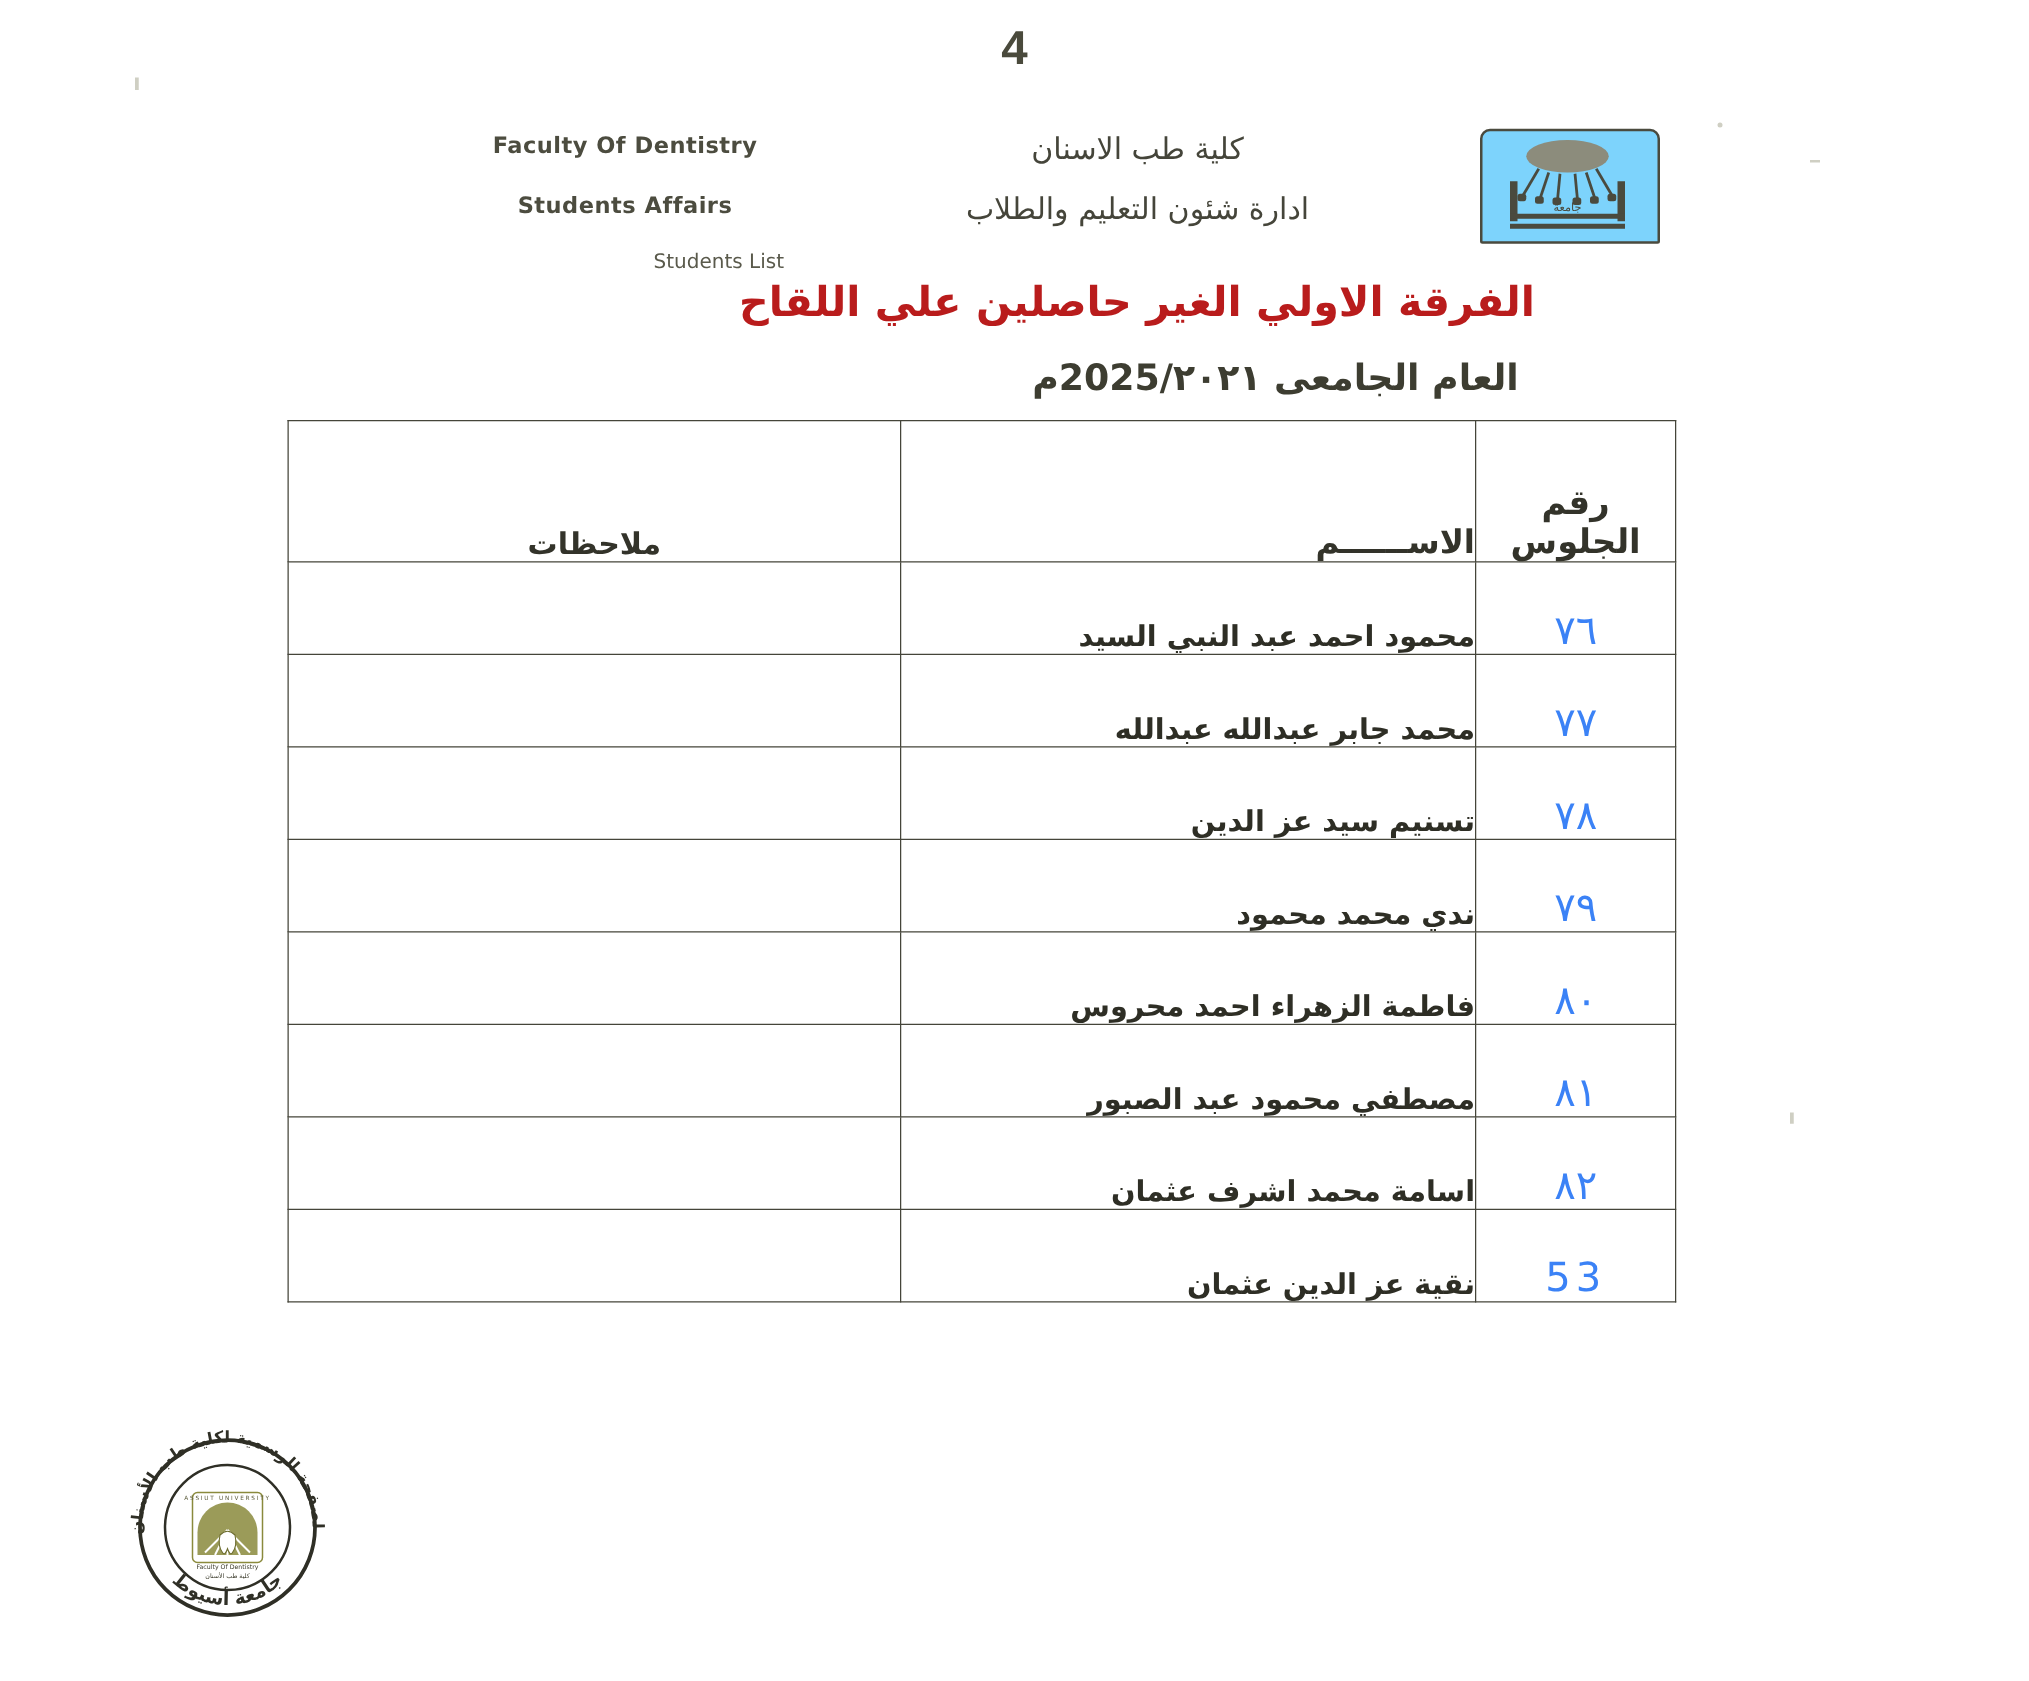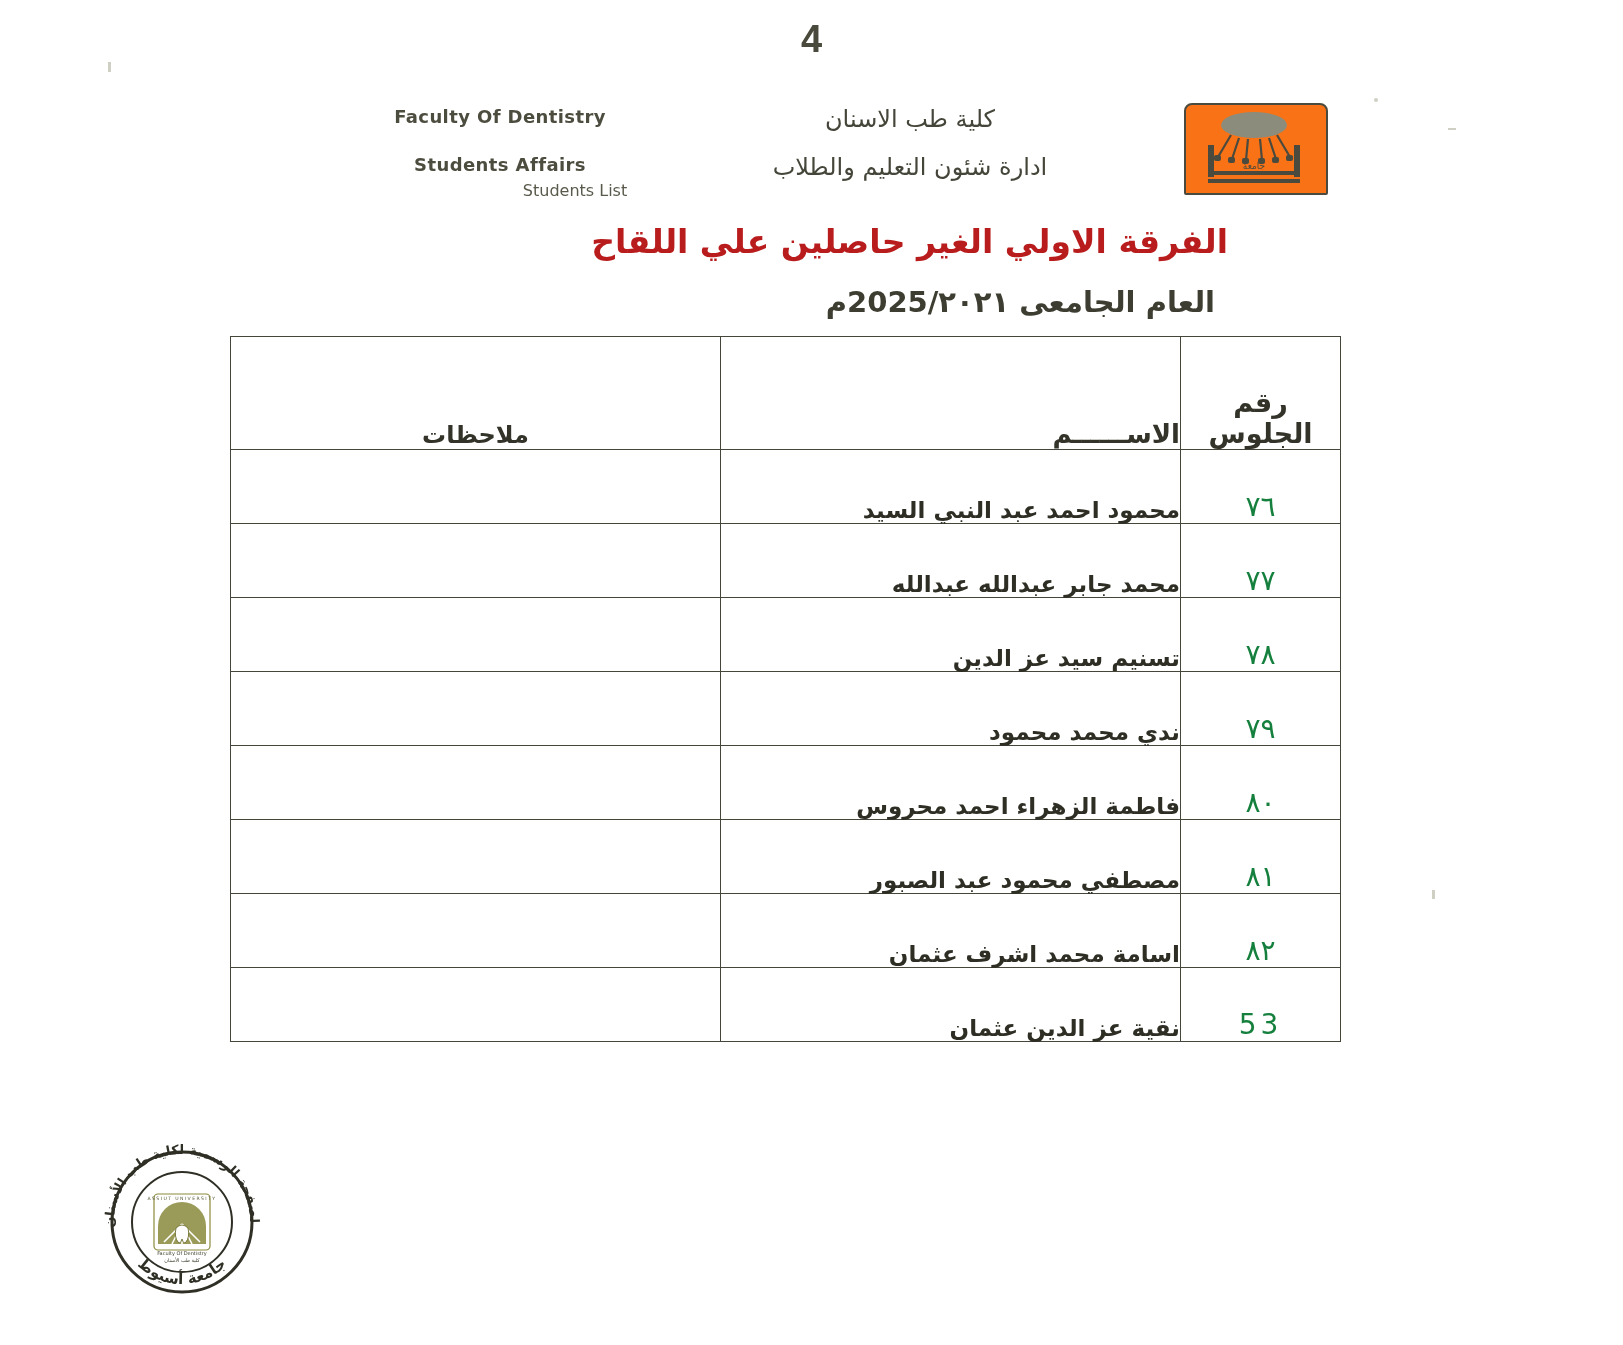--- a/index.html
+++ b/index.html
@@ -60,21 +60,21 @@
     font-weight: bold;
     color: #4c4c3f;
     letter-spacing: 0.4px;
     margin-top: 27px;
   }
   .en-line3 {
     font-family: "DejaVu Sans", sans-serif;
     font-size: 16px;
     font-weight: normal;
     color: #5a5a4c;
-    margin-top: 6px;
+    margin-top: 24px;
     margin-left: 150px;
   }
 
   
   .ar-block {
     position: absolute;
     left: 700px;
     top: 6px;
     width: 420px;
     text-align: center;
@@ -96,21 +96,21 @@
 
   
   .crest {
     position: absolute;
     left: 1184px;
     top: 103px;
     width: 140px;
     height: 88px;
     border: 2px solid #4a4a3e;
     border-radius: 8px 8px 2px 2px;
-    background: #f97316;
+    background: #7dd3fc;
     overflow: hidden;
   }
 
   
   .doc-title {
     position: absolute;
     top: 222px;
     left: 0;
     width: 1228px;
     text-align: right;
@@ -165,22 +165,22 @@
     padding-bottom: 22px;
   }
   th.h-seat { font-size: 27px; text-align: center; }
   th.h-name { font-size: 26px; text-align: right; }
   th.h-notes { font-size: 24px; text-align: center; }
 
   tbody td { height: 73px; }
   td.seat {
     text-align: center;
     font-family: "DejaVu Sans", sans-serif;
-    font-size: 28px;
-    color: #15803d;
+    font-size: 32px;
+    color: #3b82f6;
     vertical-align: middle;
     letter-spacing: 4px;
   }
   td.name {
     text-align: right;
     font-family: "DejaVu Sans", sans-serif;
     font-size: 23px;
     font-weight: bold;
     color: #2e2e25;
     padding-right: 6px;

